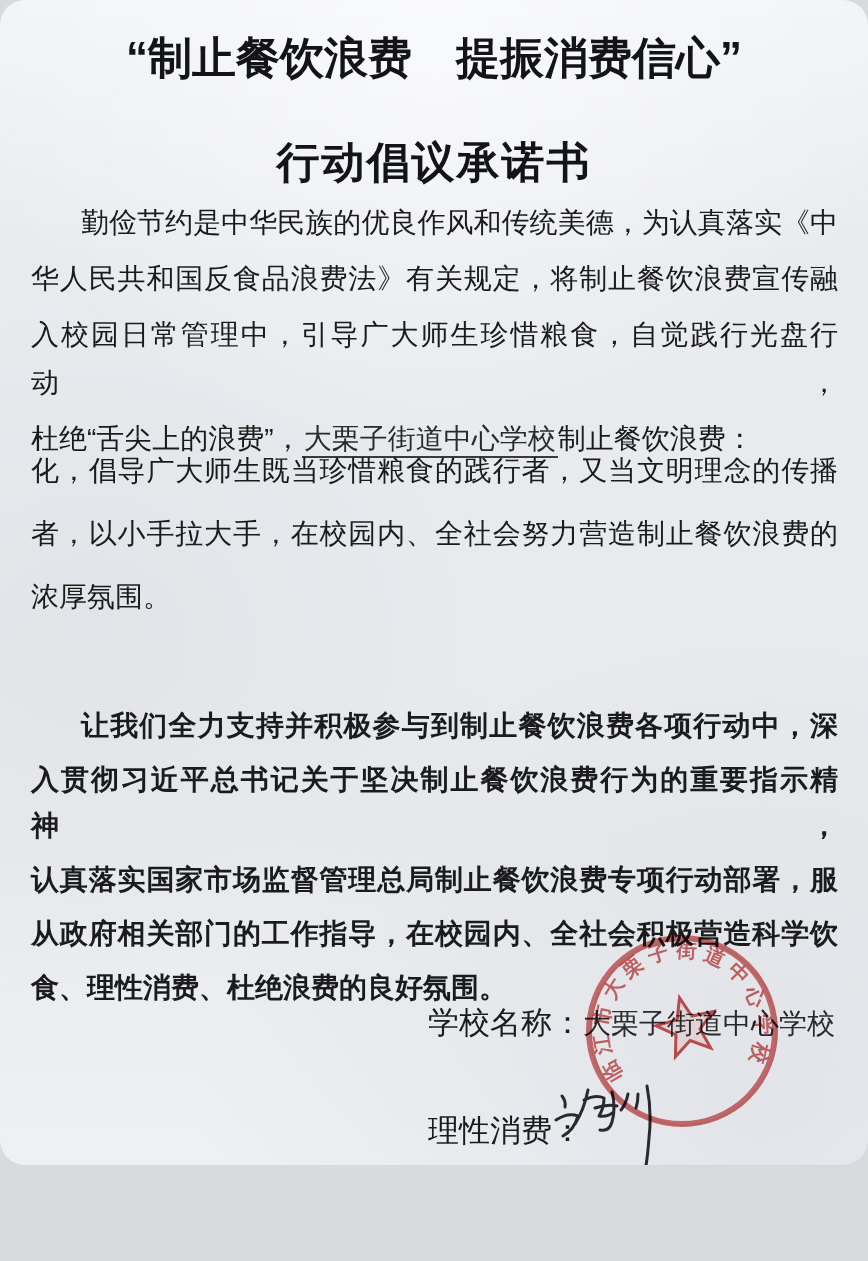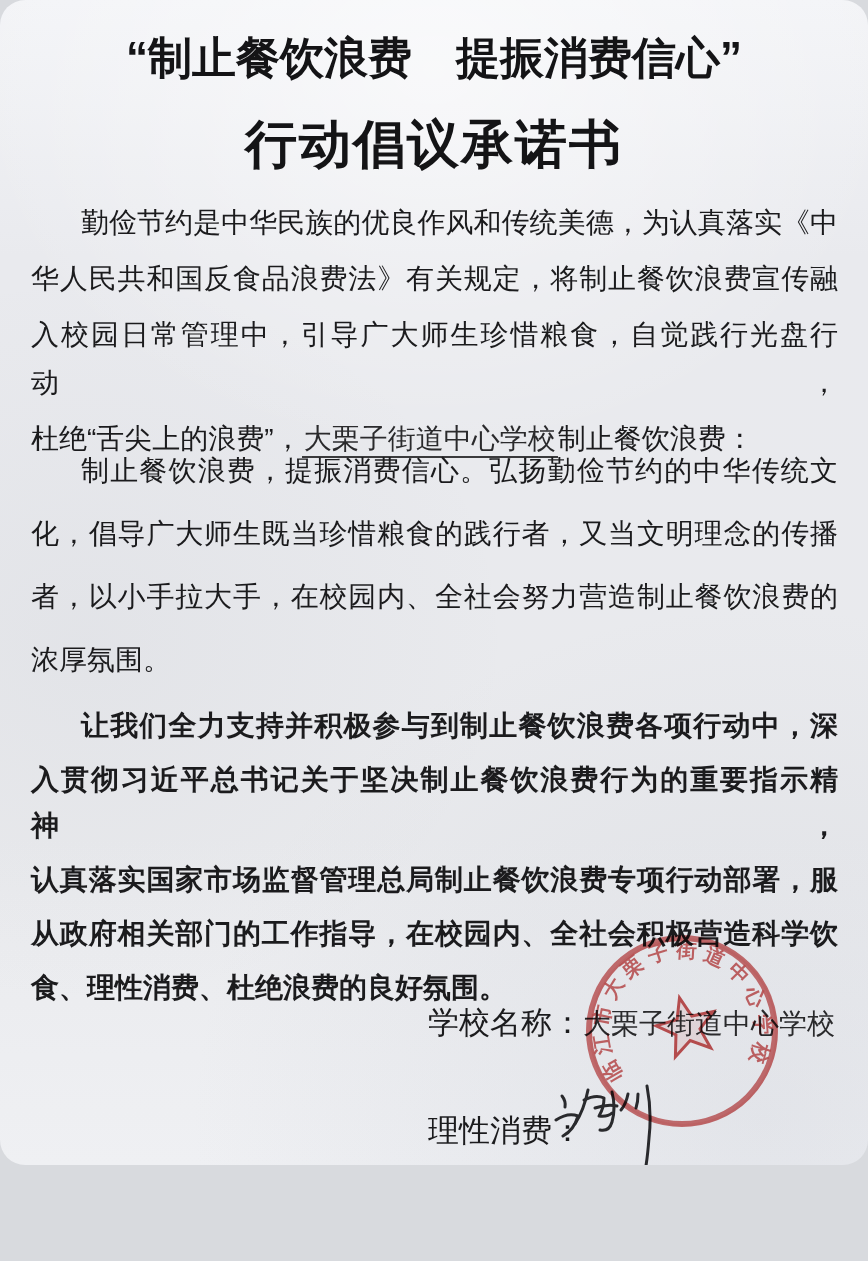--- a/index.html
+++ b/index.html
@@ -13,21 +13,21 @@
     background:
       radial-gradient(90% 55% at 50% 6%, rgba(255,255,255,.55), rgba(255,255,255,0) 60%),
       radial-gradient(70% 45% at 10% 55%, rgba(120,128,145,.06), rgba(255,255,255,0) 70%),
       radial-gradient(120% 80% at 88% 96%, rgba(185,190,202,.22), rgba(255,255,255,0) 55%),
       linear-gradient(180deg,#f3f4f7 0%,#e9eaee 22%,#e9eaed 72%,#eff0f3 100%);
     border-radius: 25px;
   }
   .title{position:absolute;left:0;width:100%;text-align:center;
     font-weight:700;color:#141416;margin:0;letter-spacing:0;}
   .t1{top:32px;font-size:44px;line-height:52px;}
-  .t2{top:118px;font-size:52px;line-height:52px;letter-spacing:2px;}
+  .t2{top:136px;font-size:43px;line-height:52px;letter-spacing:2px;}
   .para{position:absolute;left:31px;width:807px;font-size:28px;color:#1b1b1d;}
   .p1{top:191px;line-height:48px;}
   .p2{top:435px;line-height:55px;}
   .p3{top:695px;line-height:46px;font-weight:bold;}
   .bline{text-align:justify;margin-top:8px;}
   .jline{text-align-last:justify;}
   .jline-last{text-align-last:left;}
   .indent{text-indent:50px;}
   .fillin{font-family:"DejaVu Serif","Liberation Serif",serif;font-size:28px;color:#2a2a2c;}
   .underlined{border-bottom:2px solid #3a3a3c;padding:0 2px 1px 2px;}
@@ -53,21 +53,20 @@
   <div class="para p1">
     <div class="bline jline indent">勤俭节约是中华民族的优良作风和传统美德，为认真落实《中</div>
     <div class="bline jline">华人民共和国反食品浪费法》有关规定，将制止餐饮浪费宣传融</div>
     <div class="bline jline">入校园日常管理中，引导广大师生珍惜粮食，自觉践行光盘行动，</div>
     <div class="bline jline-last">
       <span>杜绝“舌尖上的浪费”，</span><span class="fillin underlined">大栗子街道中心学校</span><span>制止餐饮浪费：</span>
     </div>
   </div>
 
   <div class="para p2">
-    <div class="bline jline indent">制止餐饮浪费，提振消费信心。弘扬勤俭节约的中华传统文</div>
     <div class="bline jline">化，倡导广大师生既当珍惜粮食的践行者，又当文明理念的传播</div>
     <div class="bline jline">者，以小手拉大手，在校园内、全社会努力营造制止餐饮浪费的</div>
     <div class="bline jline-last">浓厚氛围。</div>
   </div>
 
   <div class="para p3">
     <div class="bline jline indent">让我们全力支持并积极参与到制止餐饮浪费各项行动中，深</div>
     <div class="bline jline">入贯彻习近平总书记关于坚决制止餐饮浪费行为的重要指示精神，</div>
     <div class="bline jline">认真落实国家市场监督管理总局制止餐饮浪费专项行动部署，服</div>
     <div class="bline jline">从政府相关部门的工作指导，在校园内、全社会积极营造科学饮</div>

